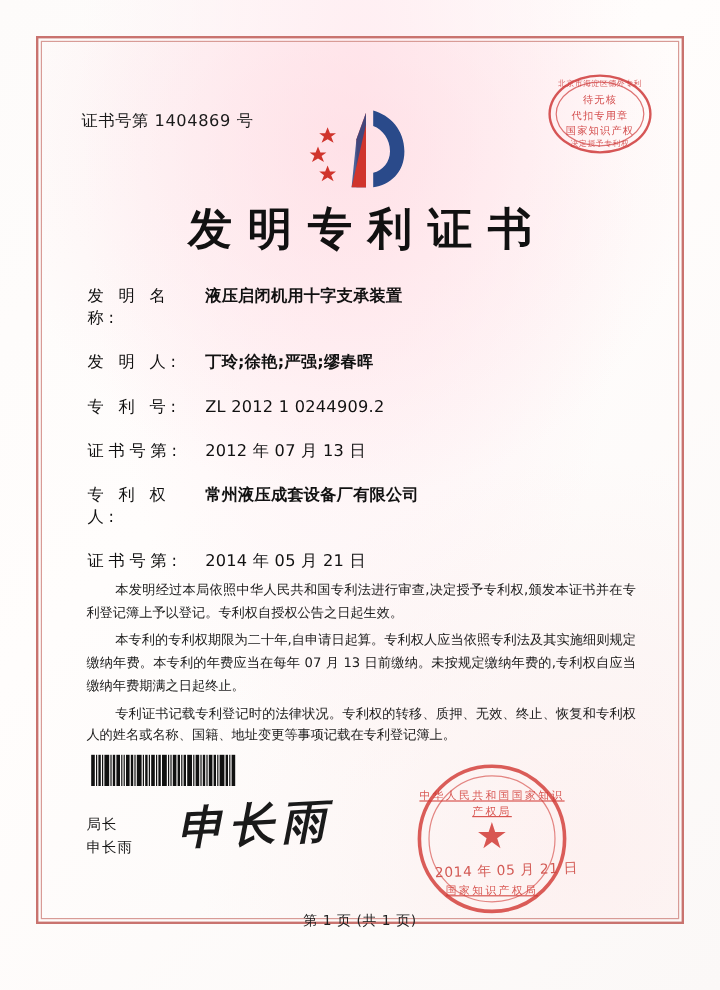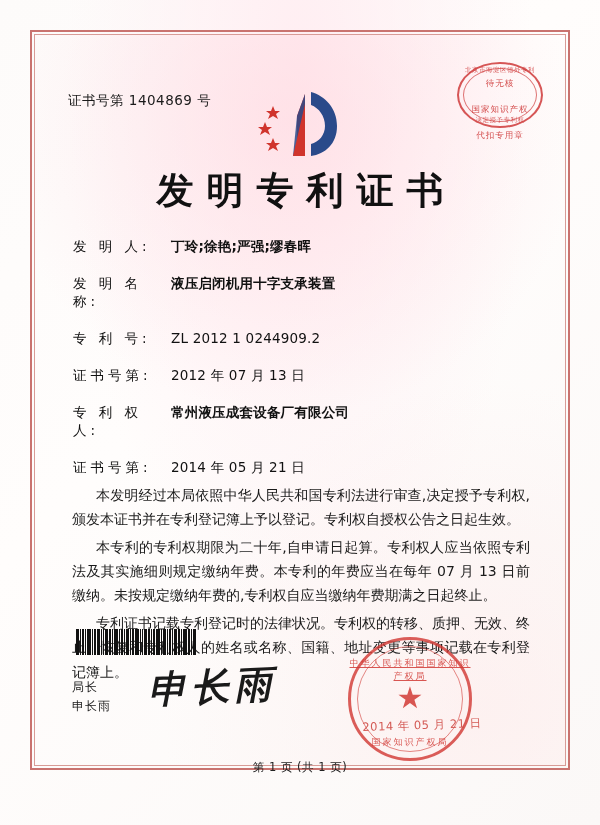--- a/index.html
+++ b/index.html
@@ -101,21 +101,21 @@
     position: absolute;
     width: 100%;
     text-align: center;
     color: #cf3a3a;
     font-size: 8.5px;
     font-family: "DejaVu Sans", sans-serif;
     letter-spacing: 1px;
     opacity: 0.9;
   }
   .stamp-topright .l1 { top: 16px; }
-  .stamp-topright .l2 { top: 29px; margin-top: 39px; }
+  .stamp-topright .l2 { top: 29px; }
   .stamp-topright .l3 { top: 42px; }
   .stamp-topright .arc-top,
   .stamp-topright .arc-bottom {
     position: absolute;
     width: 100%;
     text-align: center;
     color: #cf3a3a;
     font-size: 6.5px;
     font-family: "DejaVu Sans", sans-serif;
     letter-spacing: 0.5px;
@@ -165,21 +165,21 @@
     letter-spacing: 0.2px;
   }
   .field-value.bold { font-weight: bold; }
 
   
   .body-text {
     position: absolute;
     left: 72px;
     top: 483px;
     width: 458px;
-    font-size: 14px;
+    font-size: 11px;
     line-height: 1.72;
     font-family: "DejaVu Sans", sans-serif;
     color: #1a1a1a;
     text-align: justify;
   }
   .body-text p {
     margin: 0 0 4px 0;
     text-indent: 24px;
   }
 
@@ -258,21 +258,21 @@
     position: absolute;
     width: 100%;
     text-align: center;
     color: #d23b36;
     font-family: "DejaVu Sans", sans-serif;
     font-size: 9px;
     letter-spacing: 2px;
     opacity: 0.85;
   }
   .seal-text-top { top: 20px; text-decoration: underline; }
-  .seal-text-bottom { bottom: 12px; }
+  .seal-text-bottom { bottom: 12px; text-decoration: underline; }
   .seal-date {
     position: absolute;
     left: 352px;
     top: 718px;
     width: 140px;
     text-align: center;
     color: #cf4a44;
     font-size: 11.5px;
     font-family: "DejaVu Sans", sans-serif;
     letter-spacing: 0.5px;
@@ -325,26 +325,26 @@
     <div class="line l1">待无核</div>
     <div class="line l2">代扣专用章</div>
     <div class="line l3">国家知识产权</div>
     <div class="arc-bottom">决定授予专利权</div>
   </div>
 
   <div class="title">发明专利证书</div>
 
   <div class="fields">
     <div class="field-row">
+      <div class="field-label">发 明 名 称:</div>
+      <div class="field-value bold">液压启闭机用十字支承装置</div>
+    </div>
+    <div class="field-row">
       <div class="field-label">发 明 人:</div>
       <div class="field-value bold">丁玲;徐艳;严强;缪春晖</div>
-    </div>
-    <div class="field-row">
-      <div class="field-label">发 明 名 称:</div>
-      <div class="field-value bold">液压启闭机用十字支承装置</div>
     </div>
     <div class="field-row">
       <div class="field-label">专 利 号:</div>
       <div class="field-value">ZL 2012 1 0244909.2</div>
     </div>
     <div class="field-row">
       <div class="field-label">证书号第:</div>
       <div class="field-value">2012 年 07 月 13 日</div>
     </div>
     <div class="field-row">

